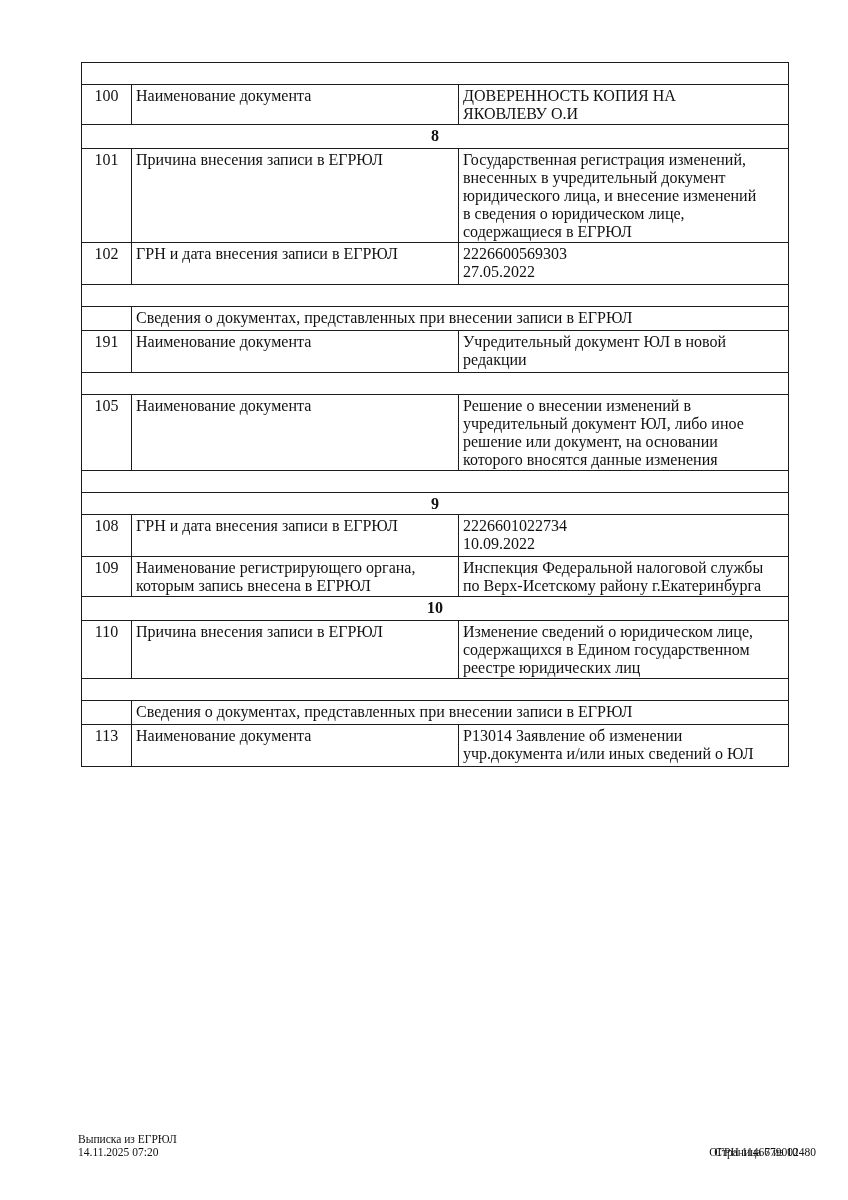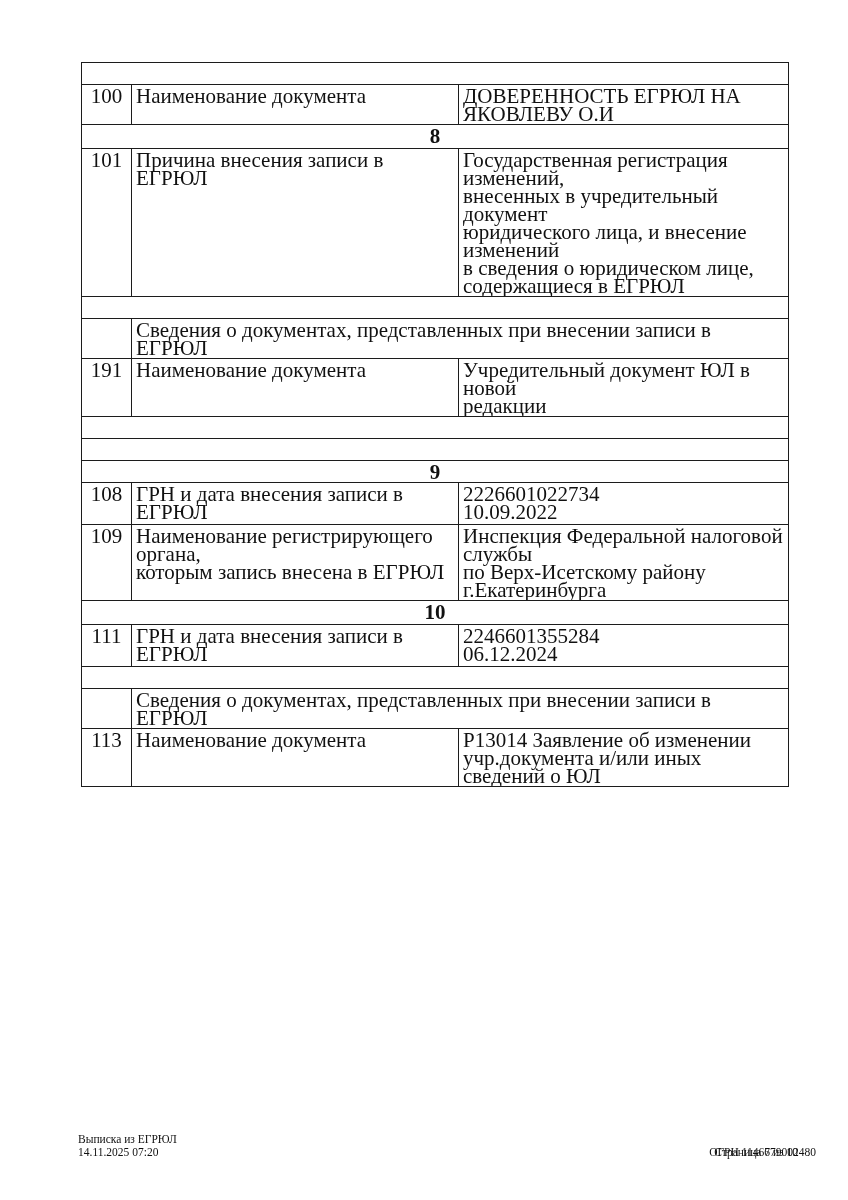--- a/index.html
+++ b/index.html
@@ -20,21 +20,21 @@
     position: absolute;
     left: 81px;
     top: 62px;
     width: 707px;
     border-collapse: collapse;
     table-layout: fixed;
   }
   table.egrul td {
     border: 1px solid #1c1c1c;
     vertical-align: top;
-    font-size: 21px;
+    font-size: 16px;
     line-height: 18px;
     padding: 2px 4px 1px 4px;
     white-space: pre-line;
     overflow: hidden;
   }
   td.num { text-align: center; padding-left: 1px; padding-right: 1px; }
   td.sec { text-align: center; font-weight: bold; padding-top: 2px; }
   td.sub { }
   td.sp  { padding: 0; }
   td.lbl { }
@@ -79,50 +79,64 @@
       <col style="width:327px">
       <col style="width:330px">
     </colgroup>
     <tbody>
       <tr style="height:22px">
         <td colspan="3" class="sp"></td>
       </tr>
       <tr style="height:38px">
         <td class="num">100</td>
         <td class="lbl">Наименование документа</td>
-        <td class="val">ДОВЕРЕННОСТЬ ЕГРЮЛ НА
+        <td class="val">ДОВЕРЕННОСТЬ КОПИЯ НА
 ЯКОВЛЕВУ О.И</td>
       </tr>
       <tr style="height:24px">
         <td colspan="3" class="sec">8</td>
       </tr>
       <tr style="height:90px">
         <td class="num">101</td>
         <td class="lbl">Причина внесения записи в ЕГРЮЛ</td>
         <td class="val">Государственная регистрация изменений,
 внесенных в учредительный документ
 юридического лица, и внесение изменений
 в сведения о юридическом лице,
 содержащиеся в ЕГРЮЛ</td>
+      </tr>
+      <tr style="height:42px">
+        <td class="num">102</td>
+        <td class="lbl">ГРН и дата внесения записи в ЕГРЮЛ</td>
+        <td class="val">2226600569303
+27.05.2022</td>
       </tr>
       <tr style="height:22px">
         <td colspan="3" class="sp"></td>
       </tr>
       <tr style="height:24px">
         <td class="num"></td>
         <td colspan="2" class="sub">Сведения о документах, представленных при внесении записи в ЕГРЮЛ</td>
       </tr>
       <tr style="height:42px">
         <td class="num">191</td>
         <td class="lbl">Наименование документа</td>
         <td class="val">Учредительный документ ЮЛ в новой
 редакции</td>
       </tr>
       <tr style="height:22px">
         <td colspan="3" class="sp"></td>
+      </tr>
+      <tr style="height:76px">
+        <td class="num">105</td>
+        <td class="lbl">Наименование документа</td>
+        <td class="val">Решение о внесении изменений в
+учредительный документ ЮЛ, либо иное
+решение или документ, на основании
+которого вносятся данные изменения</td>
       </tr>
       <tr style="height:22px">
         <td colspan="3" class="sp"></td>
       </tr>
       <tr style="height:22px">
         <td colspan="3" class="sec">9</td>
       </tr>
       <tr style="height:42px">
         <td class="num">108</td>
         <td class="lbl">ГРН и дата внесения записи в ЕГРЮЛ</td>
@@ -132,25 +146,26 @@
       <tr style="height:40px">
         <td class="num">109</td>
         <td class="lbl">Наименование регистрирующего органа,
 которым запись внесена в ЕГРЮЛ</td>
         <td class="val">Инспекция Федеральной налоговой службы
 по Верх-Исетскому району г.Екатеринбурга</td>
       </tr>
       <tr style="height:24px">
         <td colspan="3" class="sec">10</td>
       </tr>
-      <tr style="height:42px">
-        <td class="num">111</td>
-        <td class="lbl">ГРН и дата внесения записи в ЕГРЮЛ</td>
-        <td class="val">2246601355284
-06.12.2024</td>
+      <tr style="height:58px">
+        <td class="num">110</td>
+        <td class="lbl">Причина внесения записи в ЕГРЮЛ</td>
+        <td class="val">Изменение сведений о юридическом лице,
+содержащихся в Едином государственном
+реестре юридических лиц</td>
       </tr>
       <tr style="height:22px">
         <td colspan="3" class="sp"></td>
       </tr>
       <tr style="height:24px">
         <td class="num"></td>
         <td colspan="2" class="sub">Сведения о документах, представленных при внесении записи в ЕГРЮЛ</td>
       </tr>
       <tr style="height:42px">
         <td class="num">113</td>

